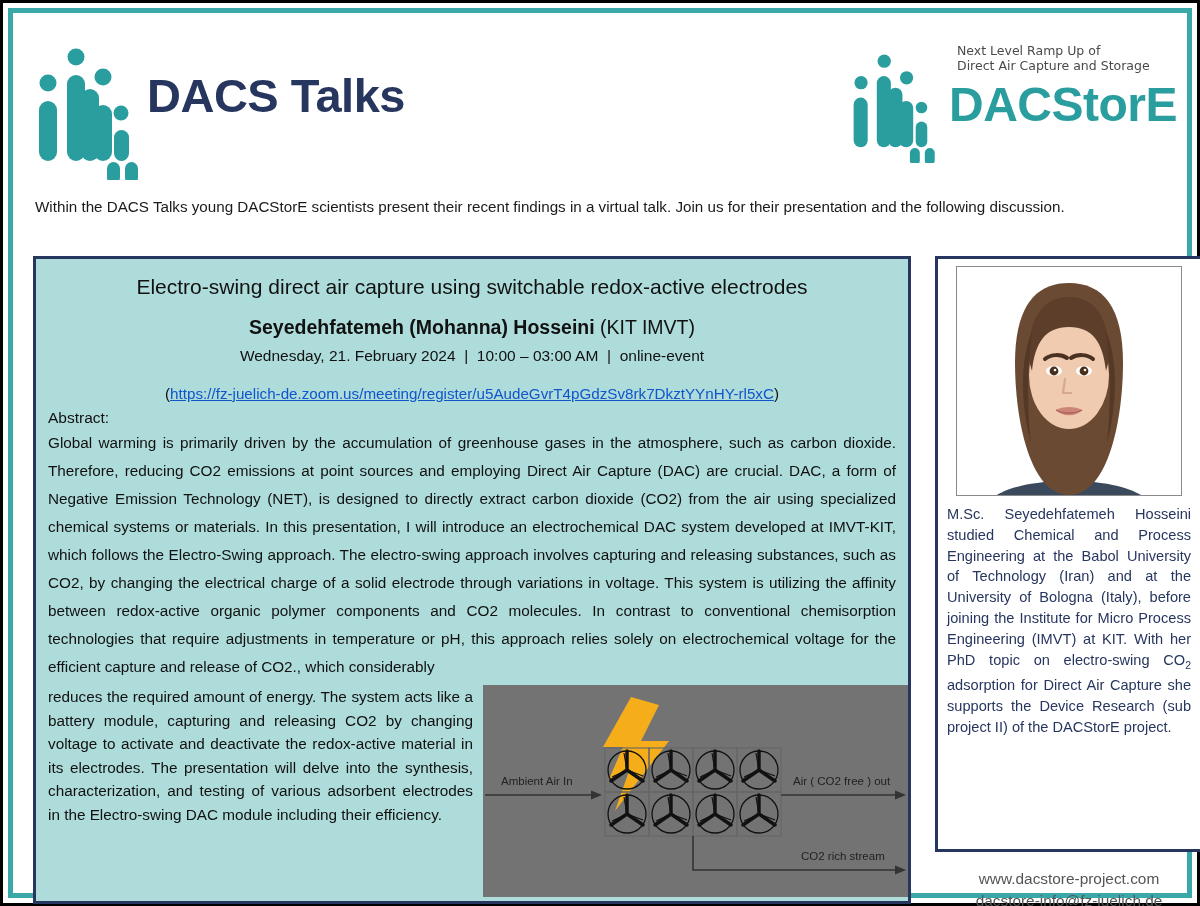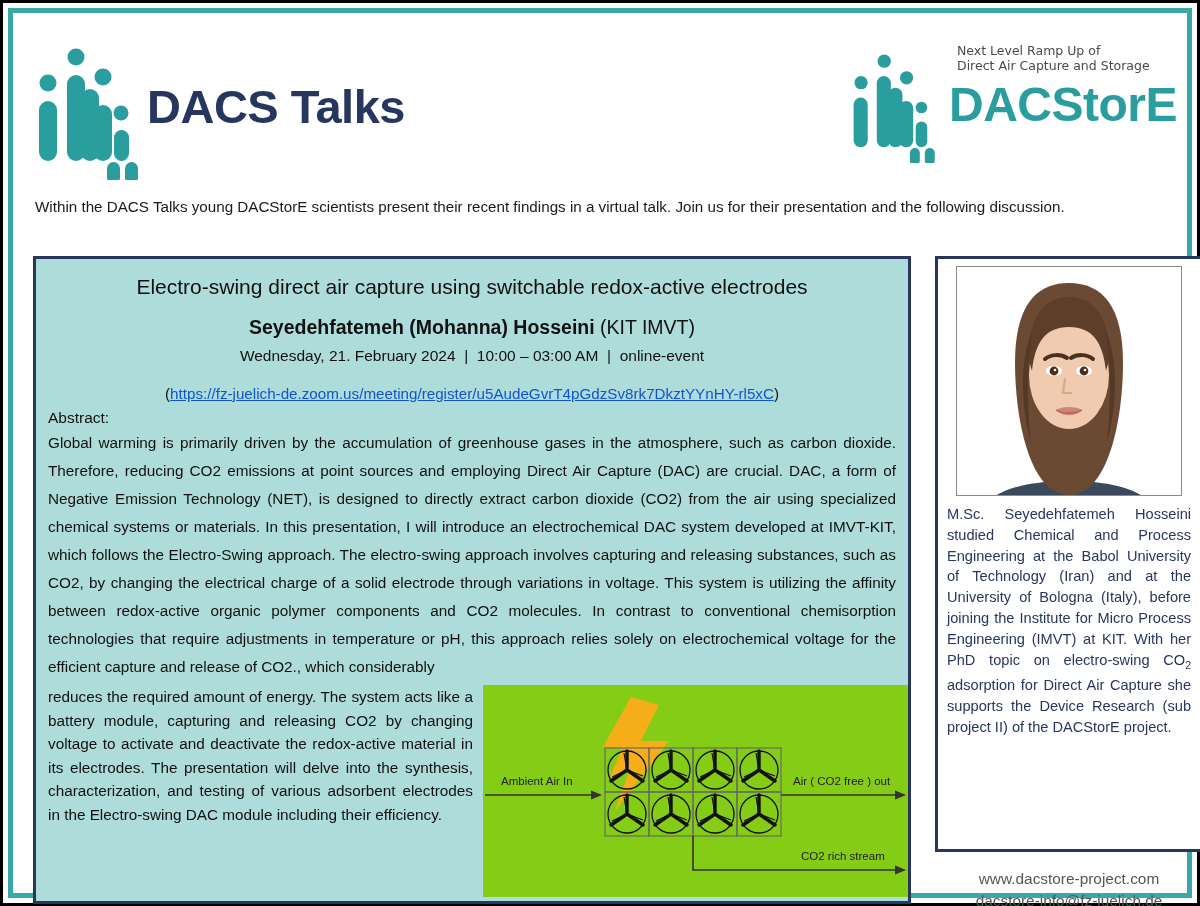--- a/index.html
+++ b/index.html
@@ -25,21 +25,21 @@
     position:absolute; left:10px; top:10px; right:10px; bottom:10px;
     background:#ffffff;
   }
 
   
   .header{
     position:absolute; left:0; top:0; width:100%; height:170px;
   }
   .logo-left{ position:absolute; left:12px; top:12px; }
   .brand-title{
-    position:absolute; left:124px; top:56px;
+    position:absolute; left:124px; top:45px;
     font-size:47px; font-weight:bold; color:#27365F;
     letter-spacing:-0.5px;
   }
   .logo-right{ position:absolute; right:18px; top:14px; width:320px; height:120px;}
   .dacstore-tag{
     position:absolute; left:118px; top:6px;
     font-size:12.5px; line-height:15px; color:#4a4a4a;
     font-family:"DejaVu Sans", sans-serif;
   }
   .dacstore-word{
@@ -81,21 +81,21 @@
     margin:2px 12px 0 12px; font-size:15.3px; line-height:28px;
     color:#111; text-align:justify;
   }
   .abs-body2{
     margin:4px 12px 0 12px; font-size:15.3px; line-height:23.5px;
     color:#111; text-align:justify;
   }
 
   
   .diagram{
-    float:right; width:425px; height:212px; background:#84cc16;
+    float:right; width:425px; height:212px; background:#737373;
     margin:4px 0 2px 10px; position:relative; overflow:hidden;
   }
 
   
   .side-panel{
     position:absolute; left:912px; top:233px; width:268px; height:596px;
     background:#ffffff; border:3px solid #27365F; box-sizing:border-box;
   }
   .photo-box{
     margin:7px auto 0 auto; width:224px; height:228px;

